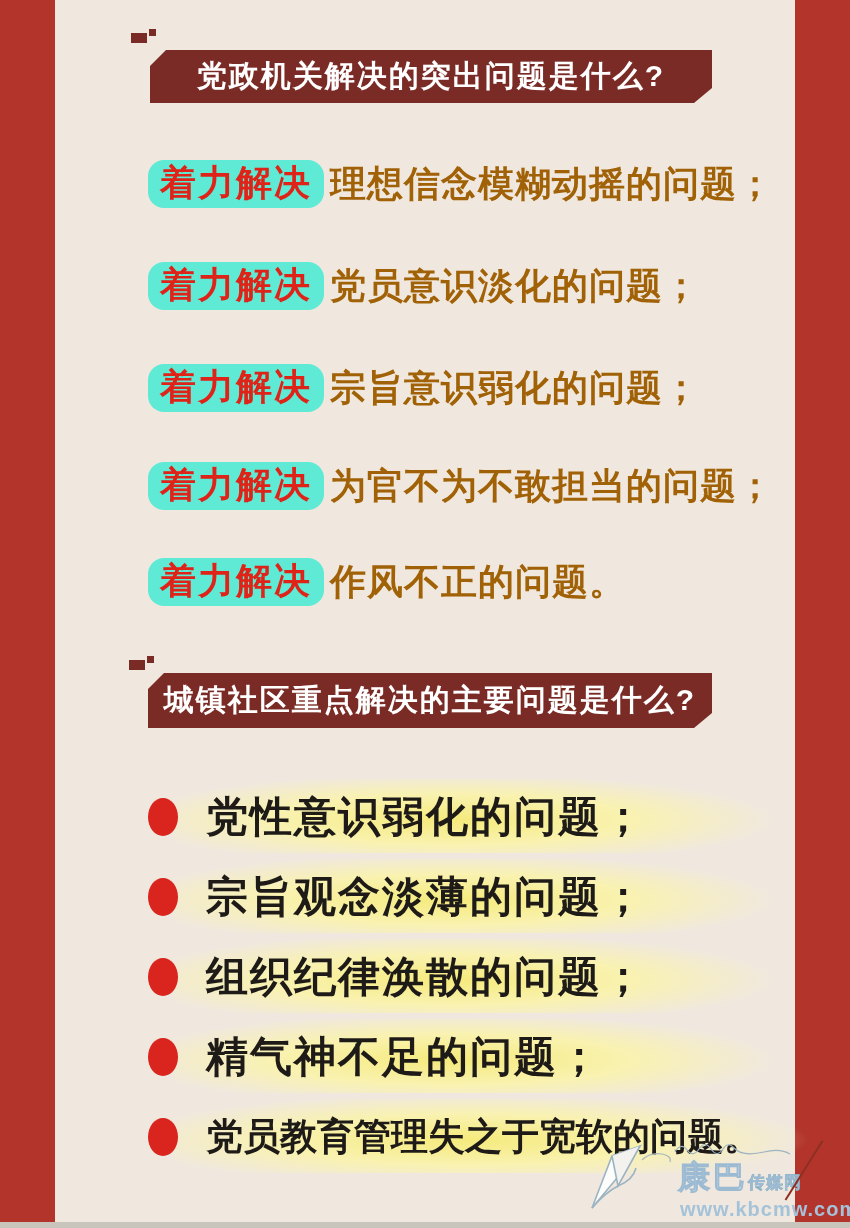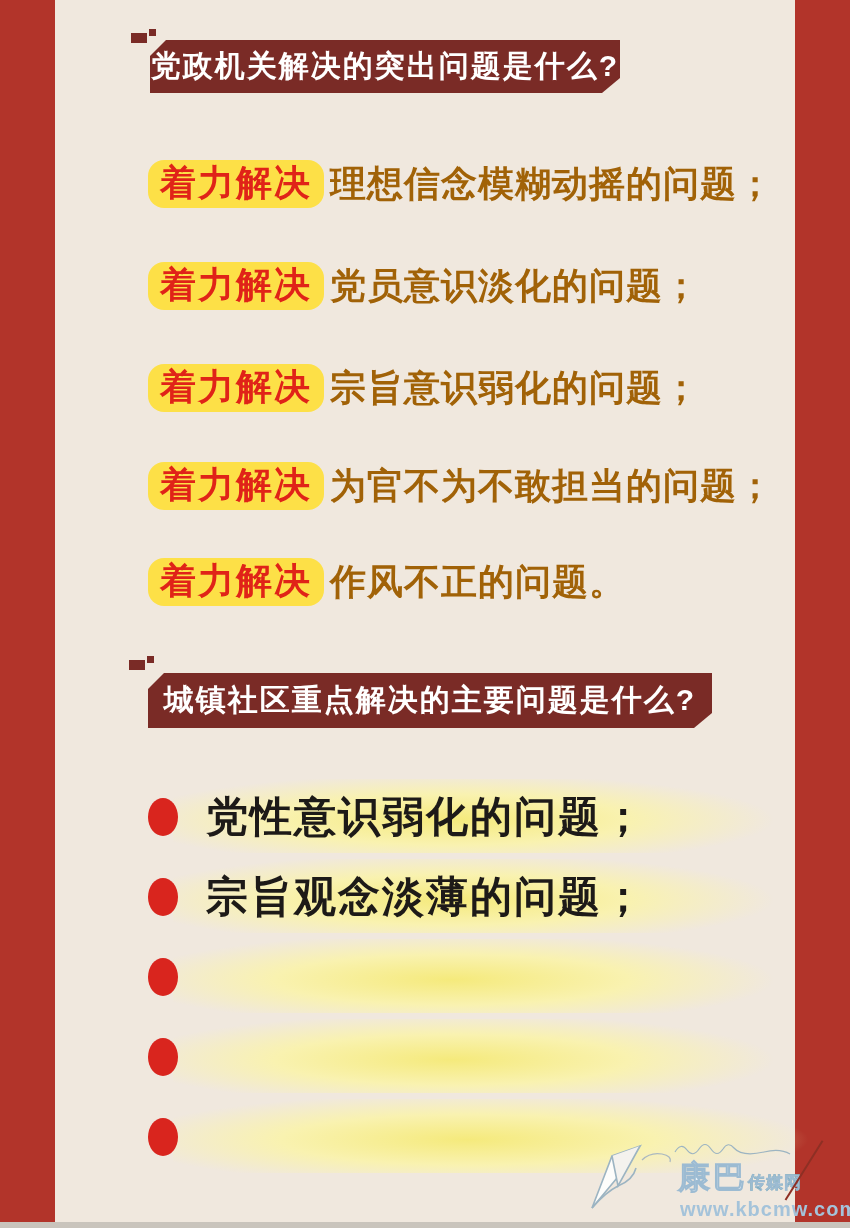--- a/index.html
+++ b/index.html
@@ -13,31 +13,31 @@
   .side-border.right{left:795px;}
   .bottom-strip{position:absolute;left:0;top:1222px;width:850px;height:6px;background:#C9C4BC;}
 
   
   .banner{
     position:absolute;background:#7A2B26;color:#FFFFFF;
     display:flex;align-items:center;justify-content:center;
     font-weight:bold;font-size:30px;letter-spacing:2px;
     clip-path:polygon(16px 0, 100% 0, 100% calc(100% - 15px), calc(100% - 18px) 100%, 0 100%, 0 16px);
   }
-  .banner1{left:150px;top:40px;width:470px;height:53px;text-align:center;}
+  .banner1{left:150px;top:50px;width:562px;height:53px;text-align:center;}
   .banner2{left:148px;top:673px;width:564px;height:55px;align-items:center;}
   .decor-sq{position:absolute;background:#7A2B26;}
 
   
   .s1row{
     position:absolute;left:148px;height:52px;
     display:flex;align-items:center;gap:6px;white-space:nowrap;
   }
   .pill{
-    background:#fde047;color:#E02318;border-radius:16px;
+    background:#5eead4;color:#E02318;border-radius:16px;
     font-weight:bold;font-size:36px;letter-spacing:2px;
     padding:3px 12px 5px 12px;line-height:1.1;
   }
   .s1text{
     color:#a16207;font-weight:bold;font-size:36px;letter-spacing:1px;
   }
 
   
   .s2row{
     position:absolute;left:148px;height:64px;
@@ -123,28 +123,31 @@
   <span class="s2text">党性意识弱化的问题；</span>
 </div>
 <div class="s2row" style="top:865px;">
   <div class="glow"></div>
   <span class="bullet"></span>
   <span class="s2text">宗旨观念淡薄的问题；</span>
 </div>
 <div class="s2row" style="top:945px;">
   <div class="glow"></div>
   <span class="bullet"></span>
+  <span class="s2text">组织纪律涣散的问题；</span>
 </div>
 <div class="s2row" style="top:1025px;">
   <div class="glow"></div>
   <span class="bullet"></span>
+  <span class="s2text">精气神不足的问题；</span>
 </div>
 <div class="s2row long" style="top:1105px;">
   <div class="glow"></div>
   <span class="bullet"></span>
+  <span class="s2text">党员教育管理失之于宽软的问题。</span>
 </div>
 
 <div class="watermark">
   <svg width="110" height="88" viewBox="0 0 110 88" style="position:absolute;left:0;top:0;" fill="none" stroke="#9CB4C2" stroke-width="1.6">
     <path d="M14 70 L34 18 L62 8 L44 34 Z" fill="#FDFDFB"></path>
     <path d="M34 18 L40 48 L62 8" fill="#F4F2EE"></path>
     <path d="M14 70 C 26 56, 36 50, 40 48"></path>
     <path d="M40 48 C 50 44, 56 38, 58 30"></path>
     <path d="M64 22 q 8 -8 20 -6 q 10 2 8 8" stroke="#AAB8C0" stroke-width="1.2"></path>
   </svg>

